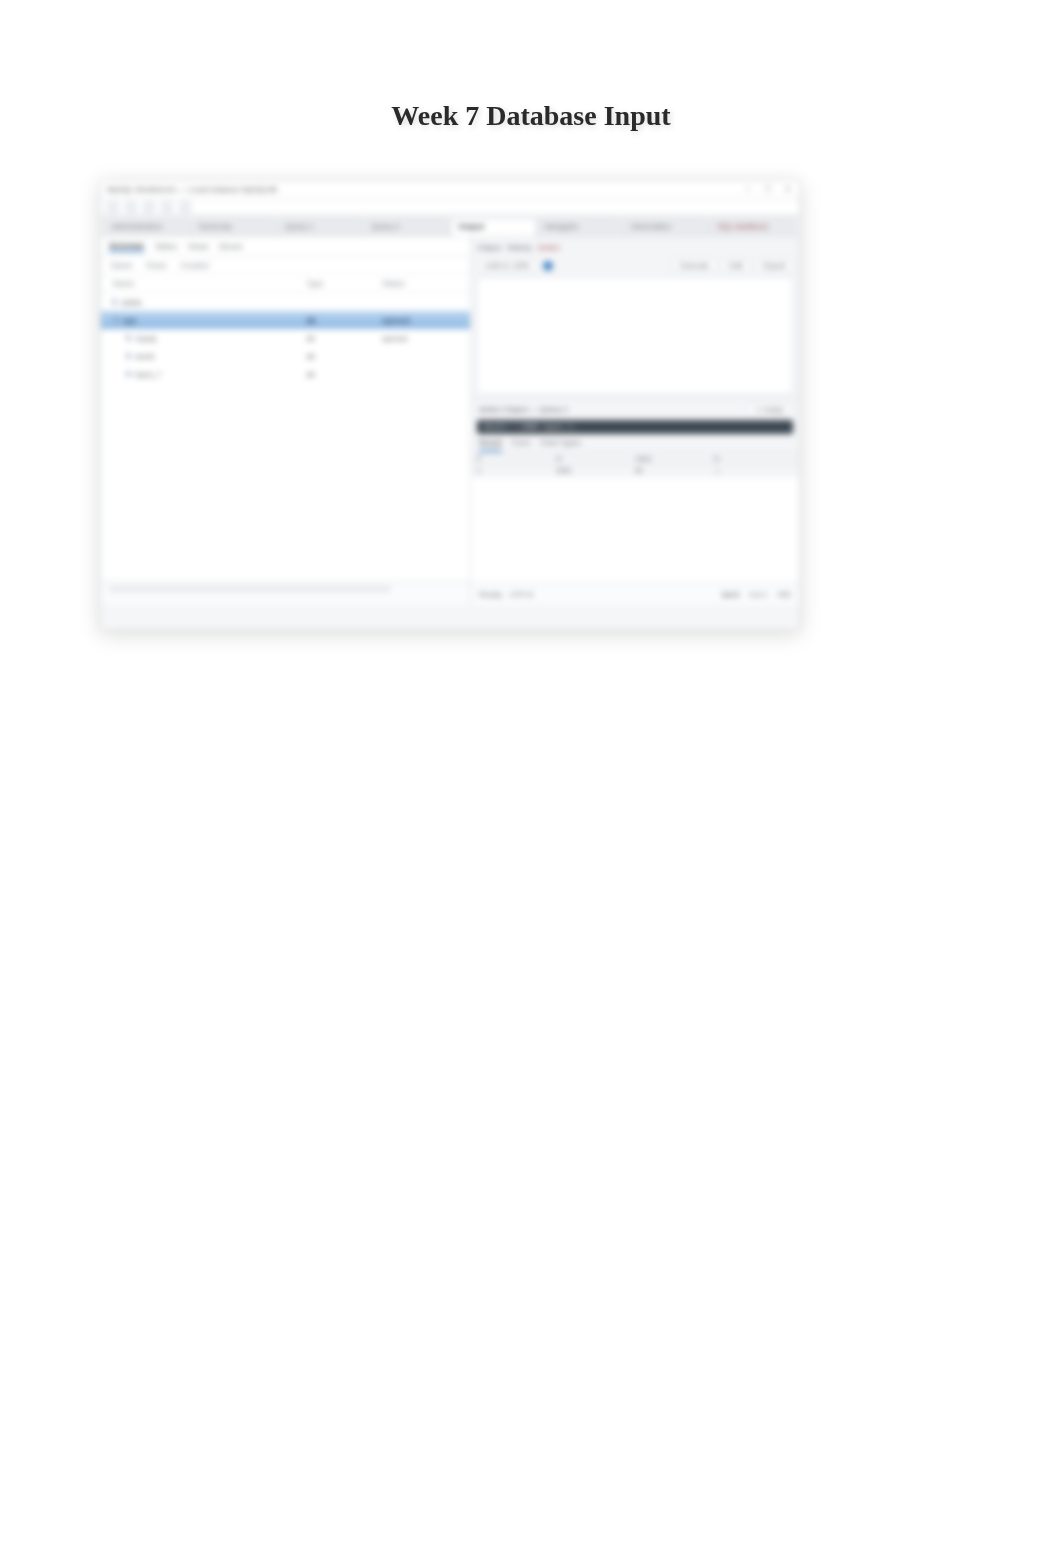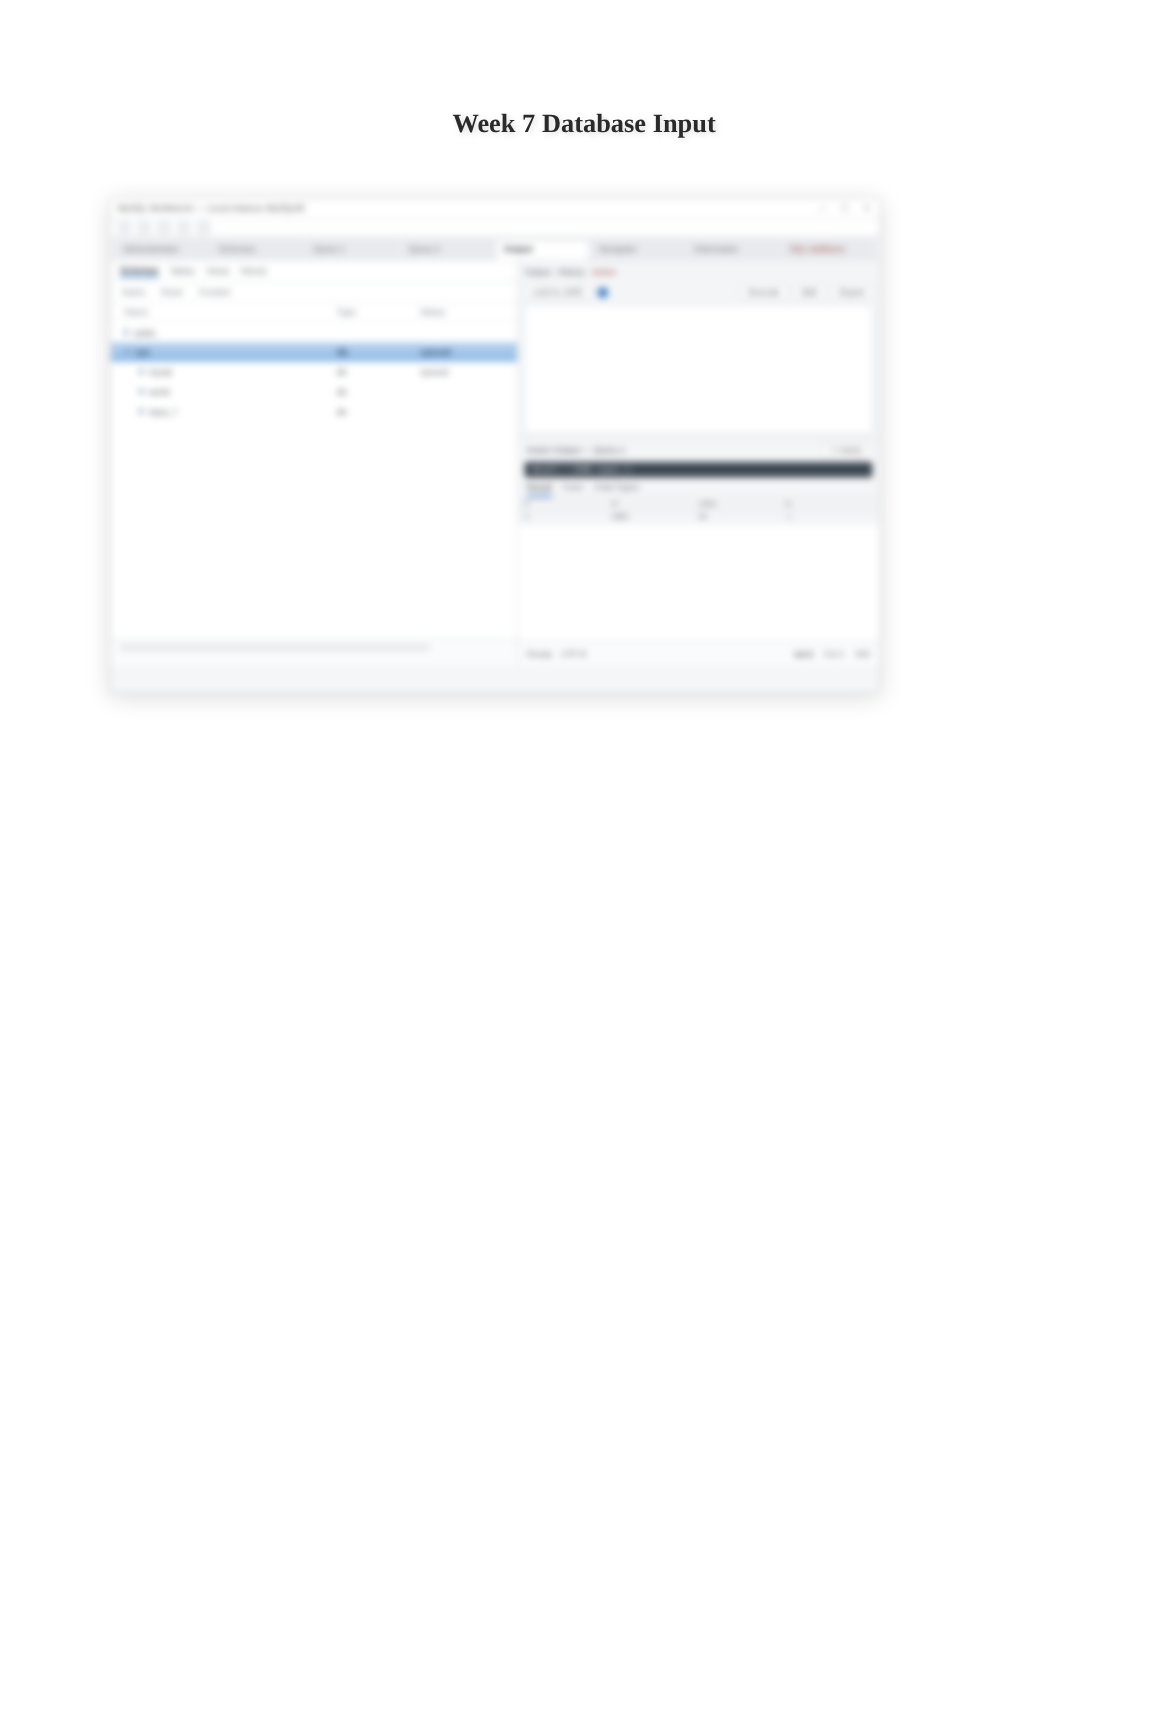--- a/index.html
+++ b/index.html
@@ -10,21 +10,21 @@
     body {
       width: 1062px;
       height: 1556px;
       background: #ffffff;
       font-family: "Times New Roman", Times, serif;
       color: #333;
       position: relative;
     }
     .page-title {
       text-align: center;
-      font-size: 24px;
+      font-size: 28px;
       font-weight: bold;
       color: #2a2a2a;
       margin-top: 100px;
       text-shadow: 2px 2px 6px rgba(0,0,0,0.15);
       filter: blur(0.4px);
     }
     .screenshot-frame {
       position: absolute;
       left: 100px;
       top: 180px;

